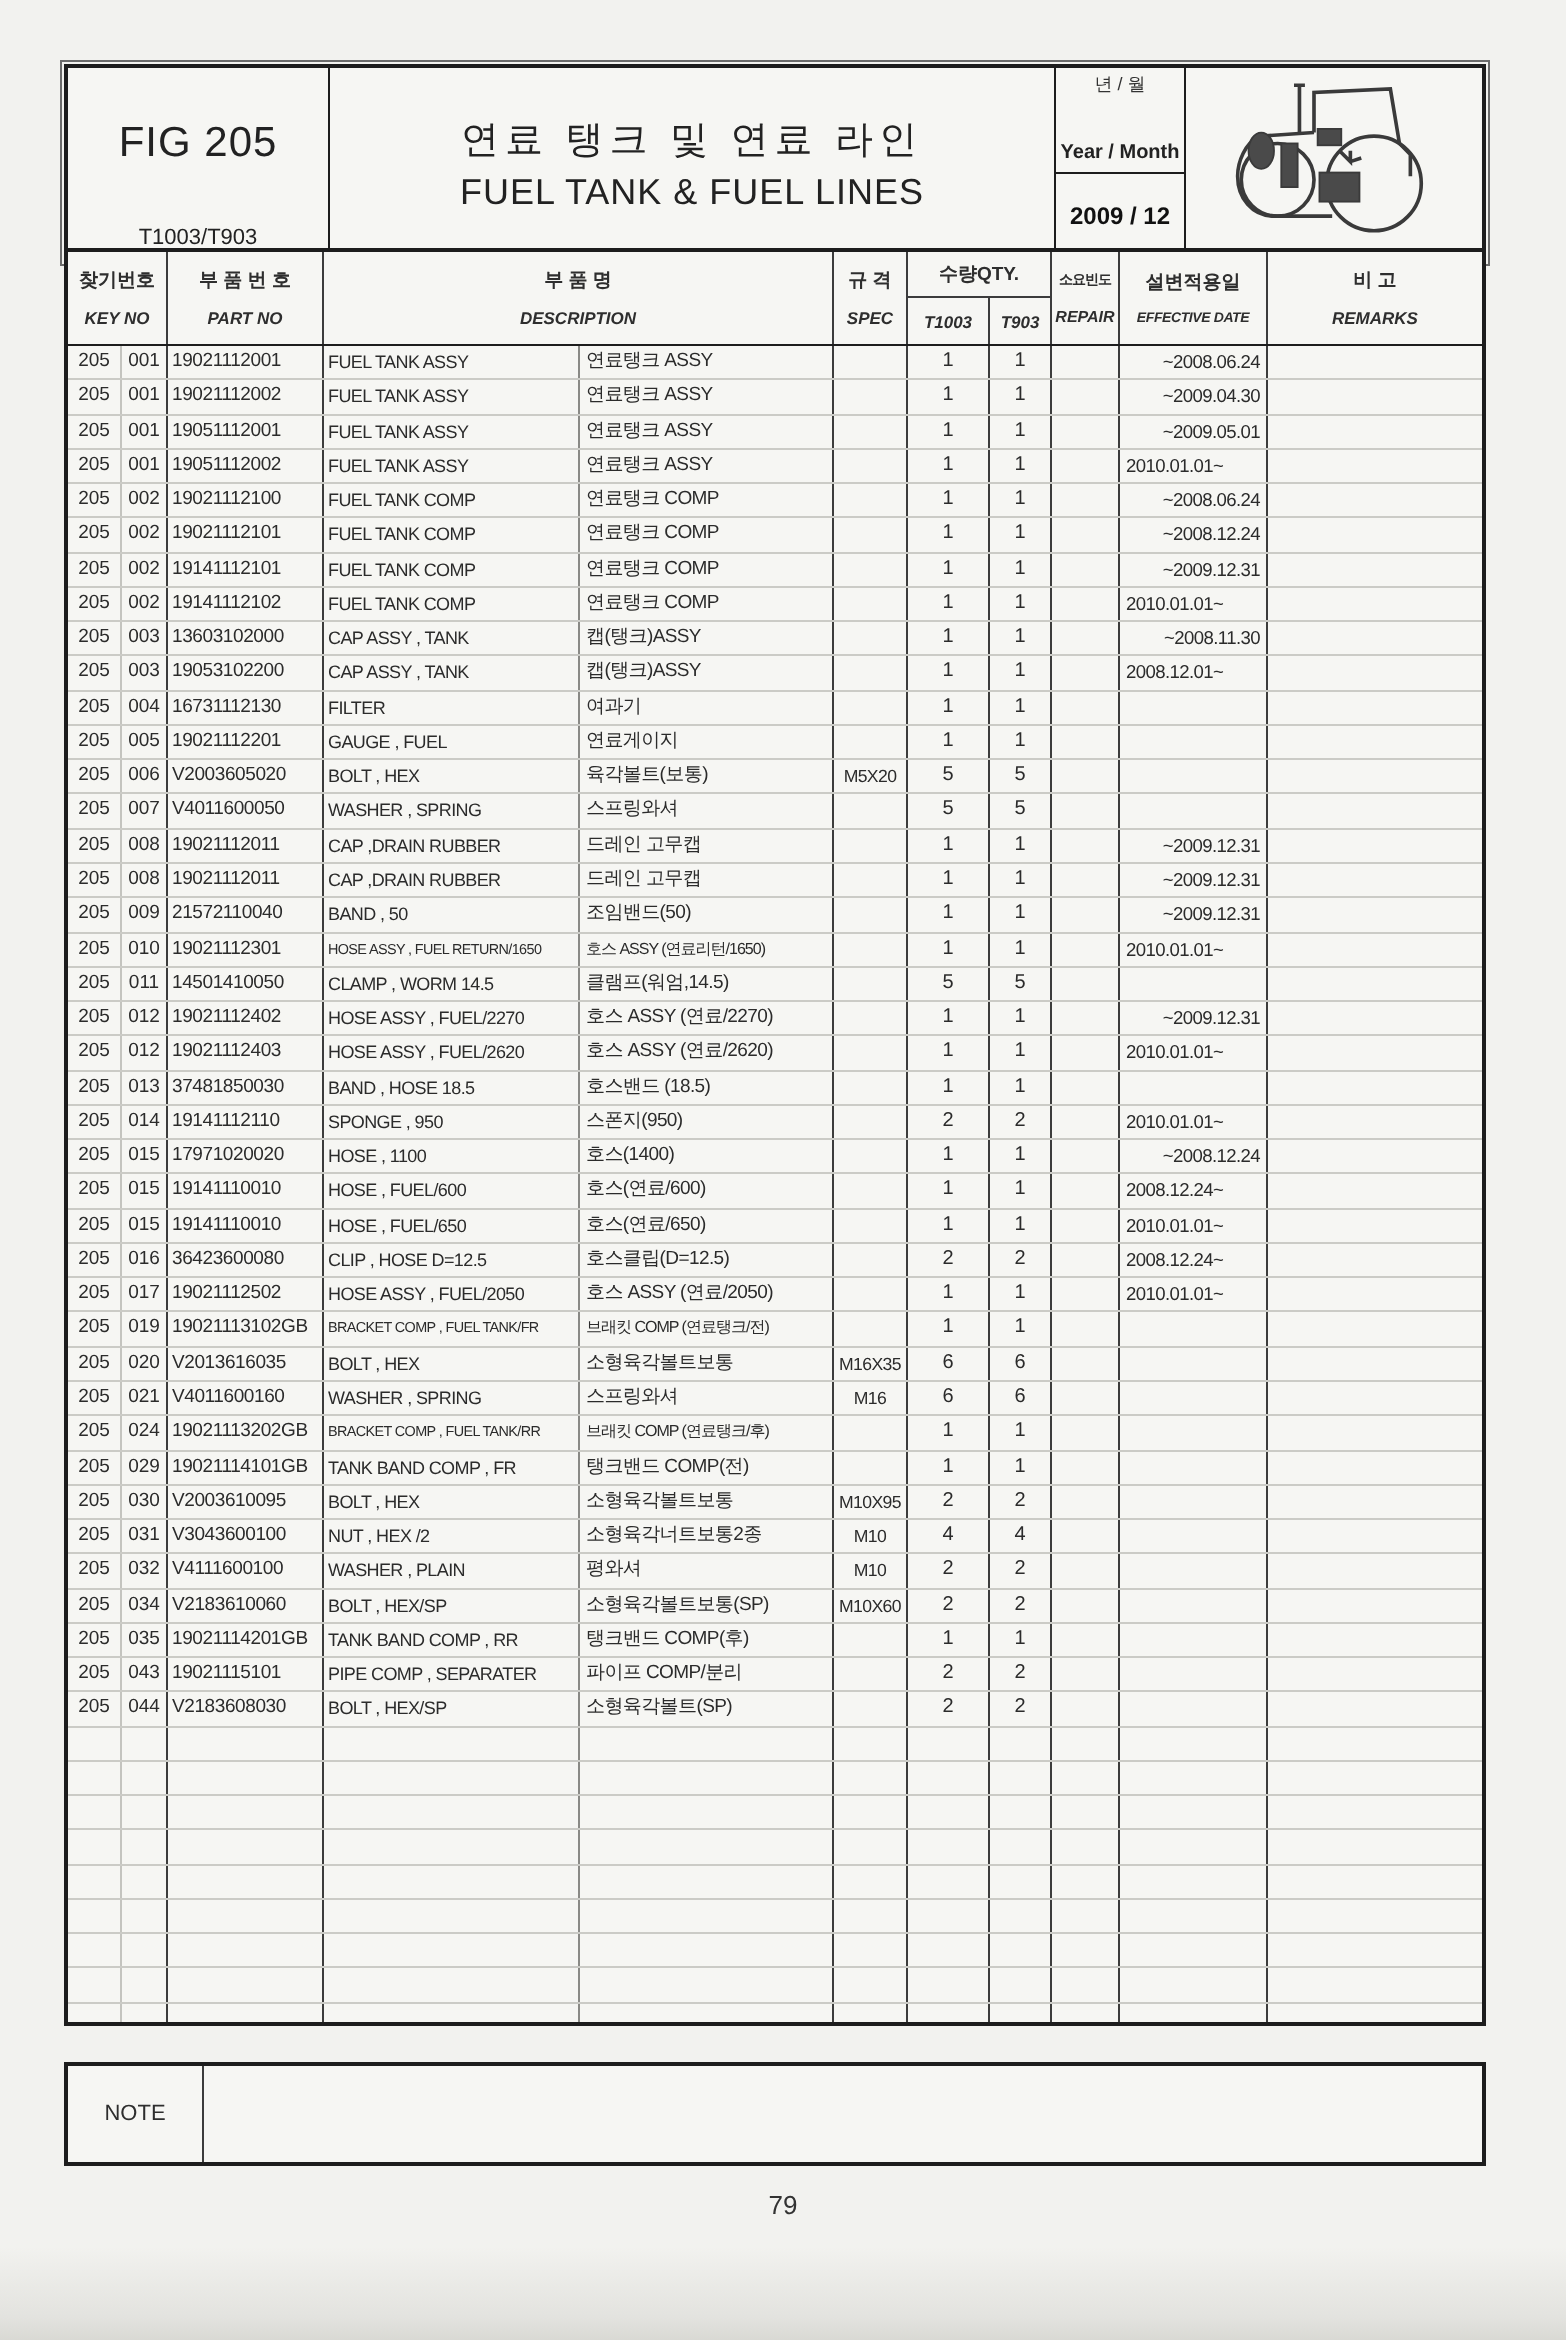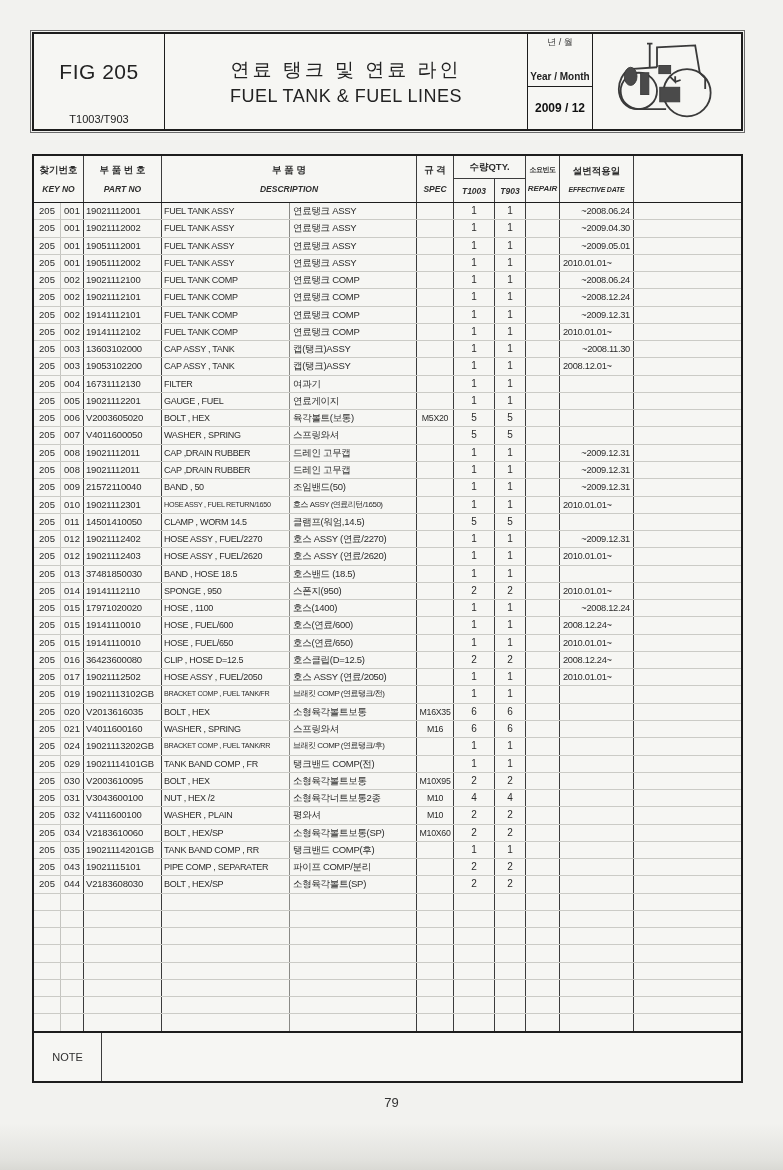--- a/index.html
+++ b/index.html
@@ -29,21 +29,21 @@
   .cell-p1{width:40px;border-right:1.5px solid #1d1d1d;display:flex;align-items:center;justify-content:center;font-size:12px;color:#222;}
   .cell-year{width:65px;border-right:1.5px solid #1d1d1d;display:flex;flex-direction:column;}
   .year-top{height:53px;border-bottom:1.5px solid #1d1d1d;box-sizing:border-box;display:flex;flex-direction:column;align-items:center;justify-content:flex-end;padding-bottom:4px;gap:22px;}
   .year-kr{font-size:9px;color:#333;}
   .year-en{font-size:10px;font-weight:bold;color:#222;}
   .year-val{flex:1;display:flex;align-items:center;justify-content:center;font-size:12px;font-weight:bold;color:#111;}
   .cell-tractor{flex:1;display:flex;align-items:center;justify-content:center;}
 
   
   .ptable{
-    position:absolute;left:32px;top:154px;width:711px;
+    position:absolute;left:32px;top:124px;width:711px;
     border:2px solid #1d1d1d;box-sizing:border-box;background:#f6f6f3;
   }
   .thead{display:flex;height:46px;border-bottom:1.5px solid #1d1d1d;}
   .thead>div{box-sizing:border-box;border-right:1px solid #3c3c3c;display:flex;flex-direction:column;justify-content:space-evenly;align-items:center;overflow:hidden;}
   .kr{font-size:9.5px;font-weight:bold;color:#2e2e2e;white-space:nowrap;}
   .en{font-size:8.5px;font-weight:bold;font-style:italic;color:#2e2e2e;white-space:nowrap;}
   .th-key{width:50px;}
   .th-part{width:78px;}
   .th-desc{width:255px;}
   .th-spec{width:37px;}
@@ -161,20 +161,24 @@
         </div>
       </div>
       <div class="th-rep">
         <span class="kr">소요빈도</span>
         <span class="en">REPAIR</span>
       </div>
       <div class="th-eff">
         <span class="kr">설변적용일</span>
         <span class="en">EFFECTIVE DATE</span>
       </div>
+      <div class="th-rem">
+        <span class="kr">비   고</span>
+        <span class="en">REMARKS</span>
+      </div>
     </div>
     <div class="tbody">
         <div class="row">
       <div class="ck">
         <span class="k1">205</span>
         <span class="k2">001</span>
       </div>
       <div class="cpart">19021112001</div>
       <div class="cden">FUEL TANK ASSY</div>
       <div class="cdkr">연료탱크 ASSY</div>

